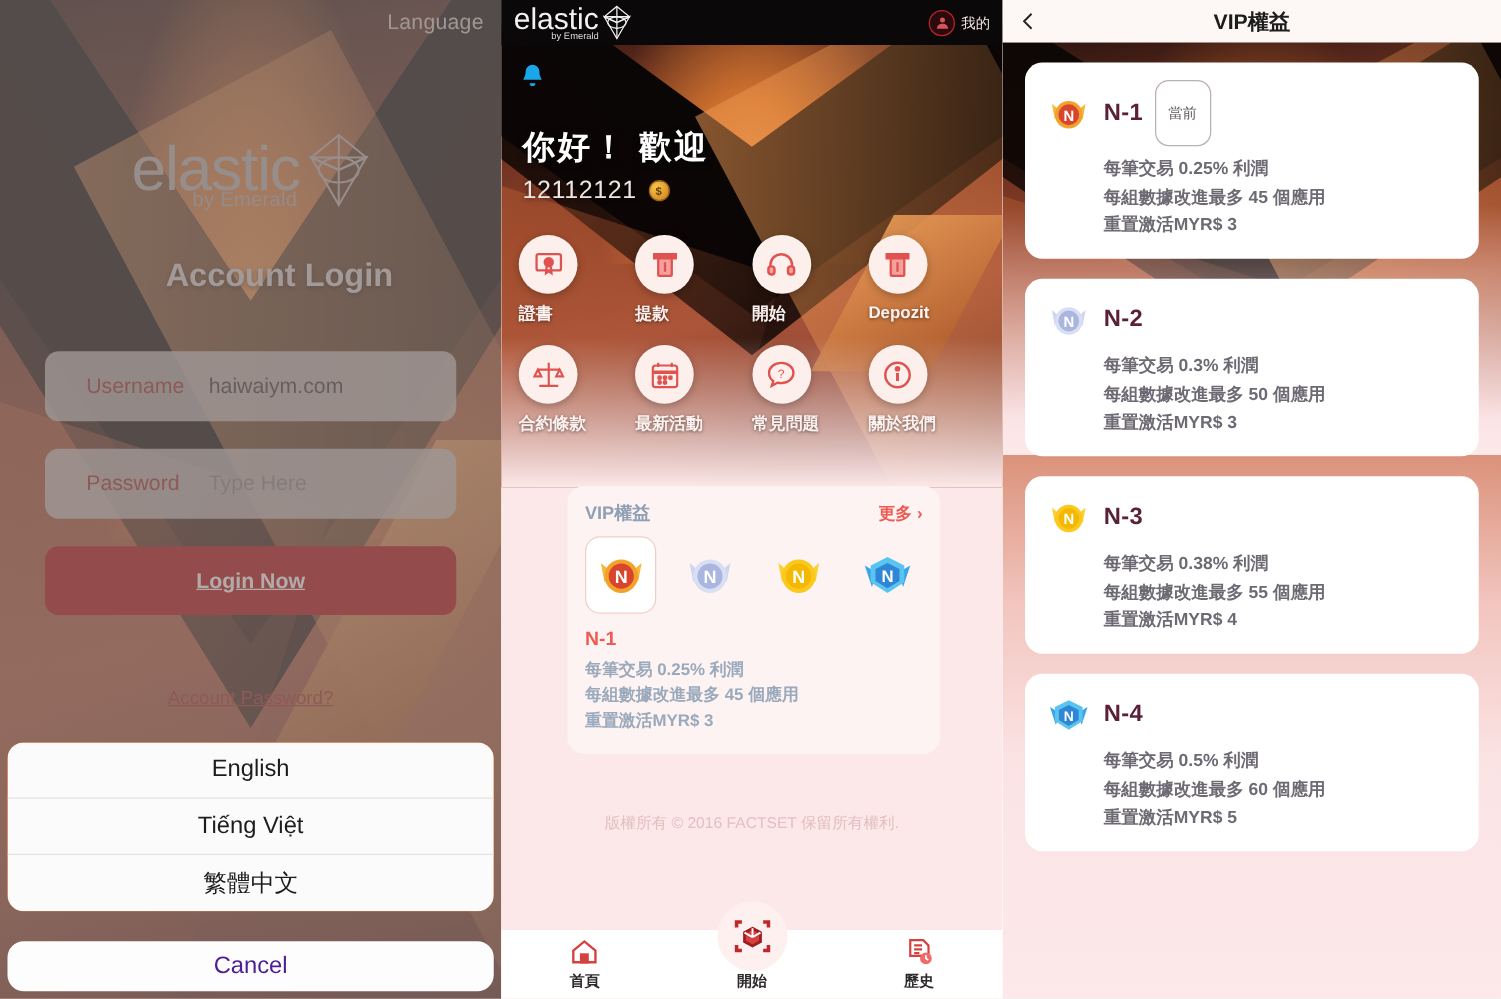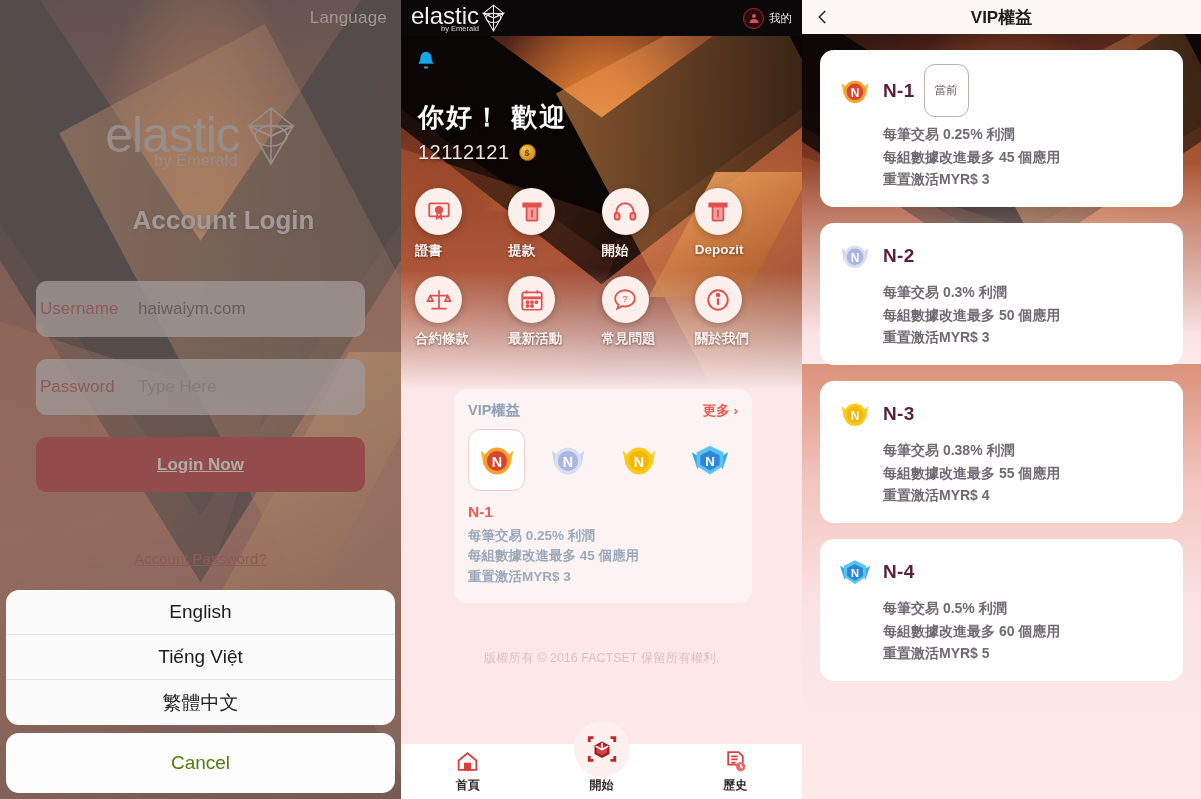--- a/index.html
+++ b/index.html
@@ -45,44 +45,44 @@
      line-height:.92; position:relative; }
   .logo-text .sub { font-size:16px; color:#b2aaa6; text-align:right; display:block;
      margin-top:-4px; padding-right:2px; letter-spacing:.3px; }
   .logo-mark { width:50px; height:60px; margin-left:6px; margin-top:-8px; }
   .acct-title { position:absolute; left:0; right:0; top:205px; text-align:center;
      font-size:26px; font-weight:bold; color:#d8d2cf; z-index:5;
      text-shadow:0 1px 4px rgba(0,0,0,.5);padding-left:46px; }
 
   .form { position:absolute; left:36px; right:36px; top:281px; z-index:5; }
   .field { height:56px; border-radius:11px; background:rgba(205,200,198,.82);
-     display:flex; align-items:center; padding:0 4px; margin-bottom:22px; }
+     display:flex; align-items:center; padding:0 33px; margin-bottom:22px; }
   .field .lbl { font-size:17px; color:#9e2a25; min-width:88px; }
   .field .val { font-size:17px; color:#3a3634; margin-left:10px; }
   .field .ph  { font-size:17px; color:#8a8480; margin-left:10px; }
   .login-btn { height:55px; border-radius:11px; background:#b00306; border:none;
      width:100%; color:#fff; font-size:17px; font-weight:bold; cursor:pointer;
      text-decoration:underline; font-family:inherit; }
   .forget { margin-top:58px; text-align:center; font-size:15px; color:#9e2a25;
      text-decoration:underline; cursor:pointer; }
 
   .dark-pill { position:absolute; left:36px; right:36px; top:598px; height:54px;
      background:#090909; border-radius:12px; z-index:6; }
 
   .dim { position:absolute; inset:0; background:rgba(130,120,118,.62); z-index:7; }
 
   .sheet { position:absolute; left:6px; right:6px; bottom:6px; z-index:9; }
   .sheet-group { background:#f97316; border-radius:13px; overflow:hidden; }
   .sheet-item { height:45px; display:flex; align-items:center; justify-content:center;
      font-size:19px; color:#1c1c1c; border-bottom:1px solid #e4e4e4; cursor:pointer;
      background:#fbfbfb; }
   .sheet-item:last-child { border-bottom:none; }
-  .sheet-cancel { margin-top:8px; background:#fdfdfd; border-radius:13px; height:60px;
+  .sheet-cancel { margin-top:24px; background:#fdfdfd; border-radius:13px; height:40px;
      display:flex; align-items:center; justify-content:center; font-size:19px;
-     color:#4d7c0f; cursor:pointer; }
+     color:#4c1d95; cursor:pointer; }
 
   
   .mid-body { position:absolute; inset:0; background:#fce8e8; }
   .mid-hero { position:absolute; left:0; right:0; top:0; height:390px; overflow:hidden; }
   .mid-hero-fade { position:absolute; left:0; right:0; bottom:0; height:120px;
      background:linear-gradient(to bottom, rgba(252,232,232,0), #fce8e8); }
 
   .topbar { position:absolute; left:0; right:0; top:0; height:36px; background:#0a0808;
      display:flex; align-items:center; justify-content:space-between; padding:0 10px; z-index:8; }
   .topbar-logo { display:flex; align-items:flex-end; }

